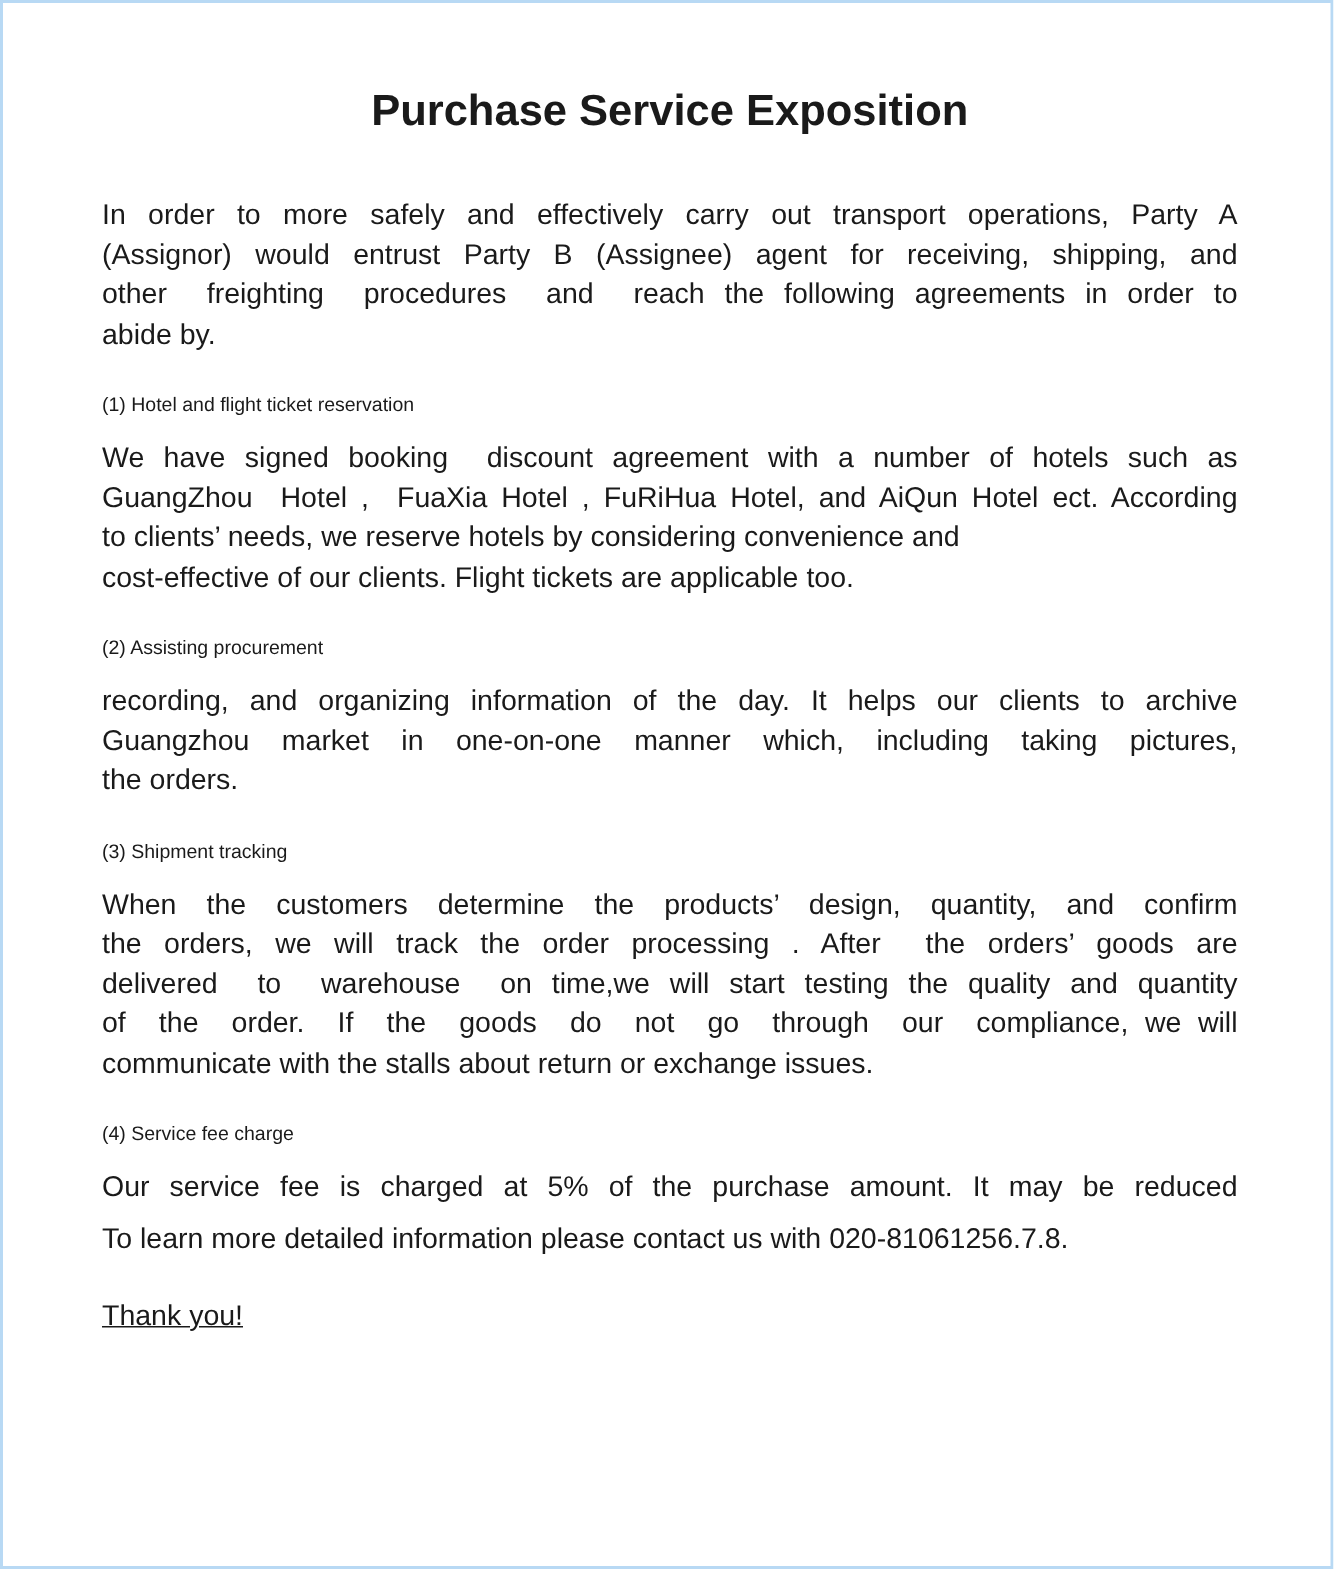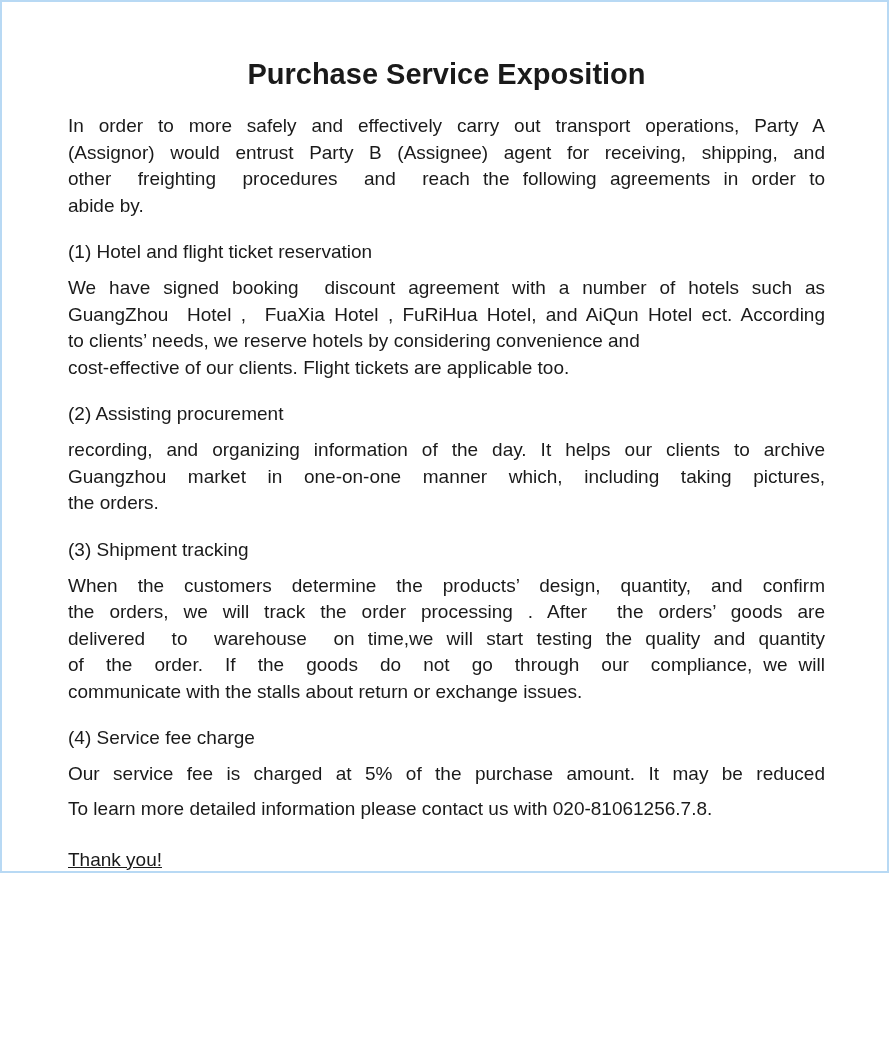--- a/index.html
+++ b/index.html
@@ -1,47 +1,47 @@
 <!DOCTYPE html>
 <html><head>
 <meta charset="utf-8">
 <style>
   html, body { margin: 0; padding: 0; background: #ffffff; }
   .page {
     position: relative;
     width: 889px;
-    height: 873px;
+    height: 1046px;
     box-sizing: border-box;
     background: #ffffff;
     border: 2px solid #b8d9f4;
     padding: 54px 62px 0 66px;
     font-family: "Liberation Sans", sans-serif;
     color: #1a1a1a;
     overflow: hidden;
   }
   .title {
     text-align: center;
     font-size: 29px;
     line-height: 36px;
     font-weight: 700;
     letter-spacing: 0px;
     margin: 0;
   }
-  .intro { margin-top: 21px; }
+  .intro { margin-top: 39px; }
   .ln {
     font-size: 19px;
     line-height: 26.5px;
     white-space: pre-wrap;
   }
   .just {
     text-align: justify;
     text-align-last: justify;
   }
   .heading {
-    font-size: 19px;
+    font-size: 13px;
     line-height: 26px;
     margin-top: 20px;
     white-space: pre-wrap;
   }
   .section:first-of-type .heading { margin-top: 47px; }
   .para { margin-top: 10px; }
   .contact { margin-top: 8px; }
   .closing { margin-top: 25px; text-decoration: underline; }
 </style>
 </head>

